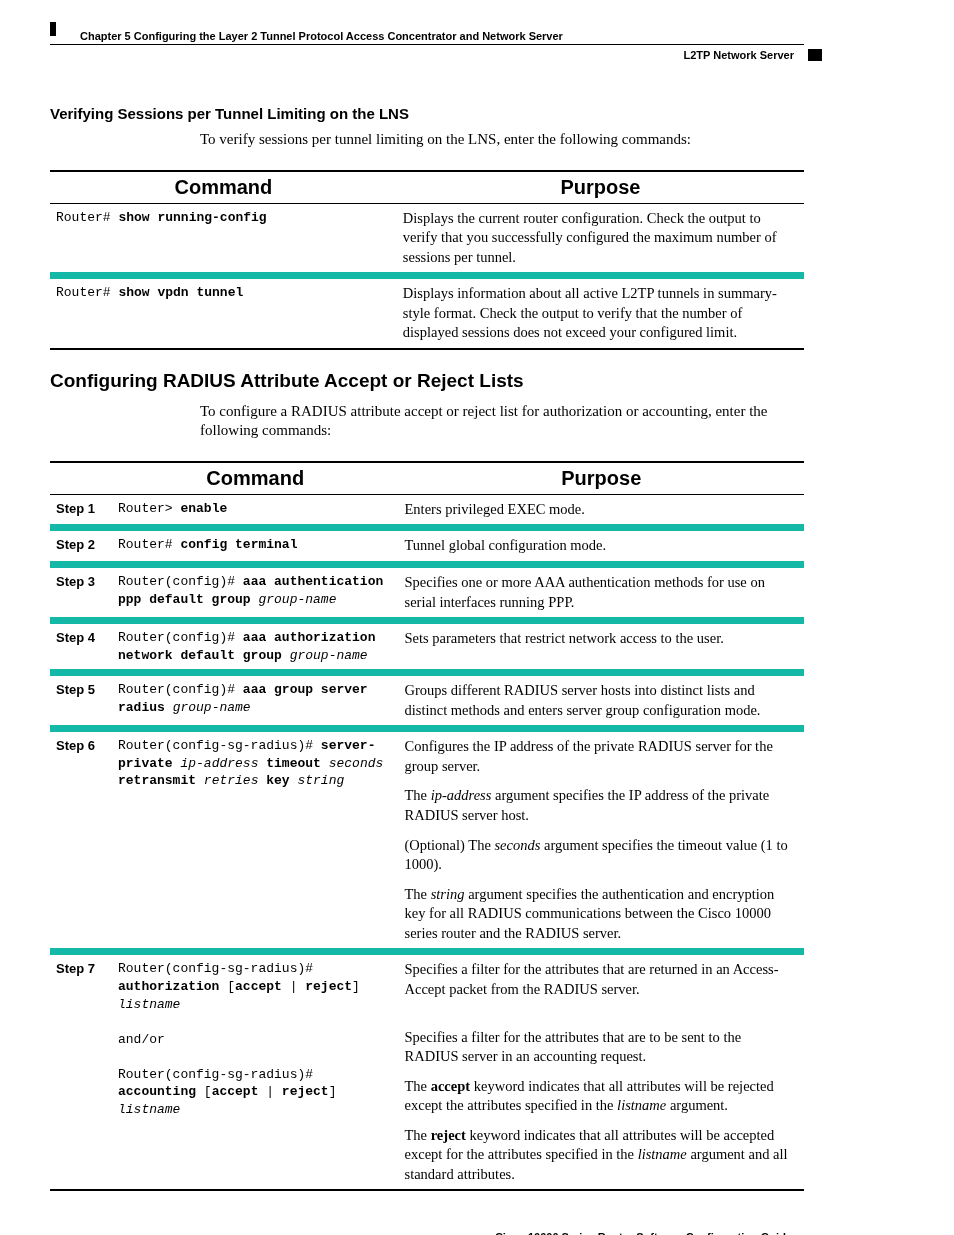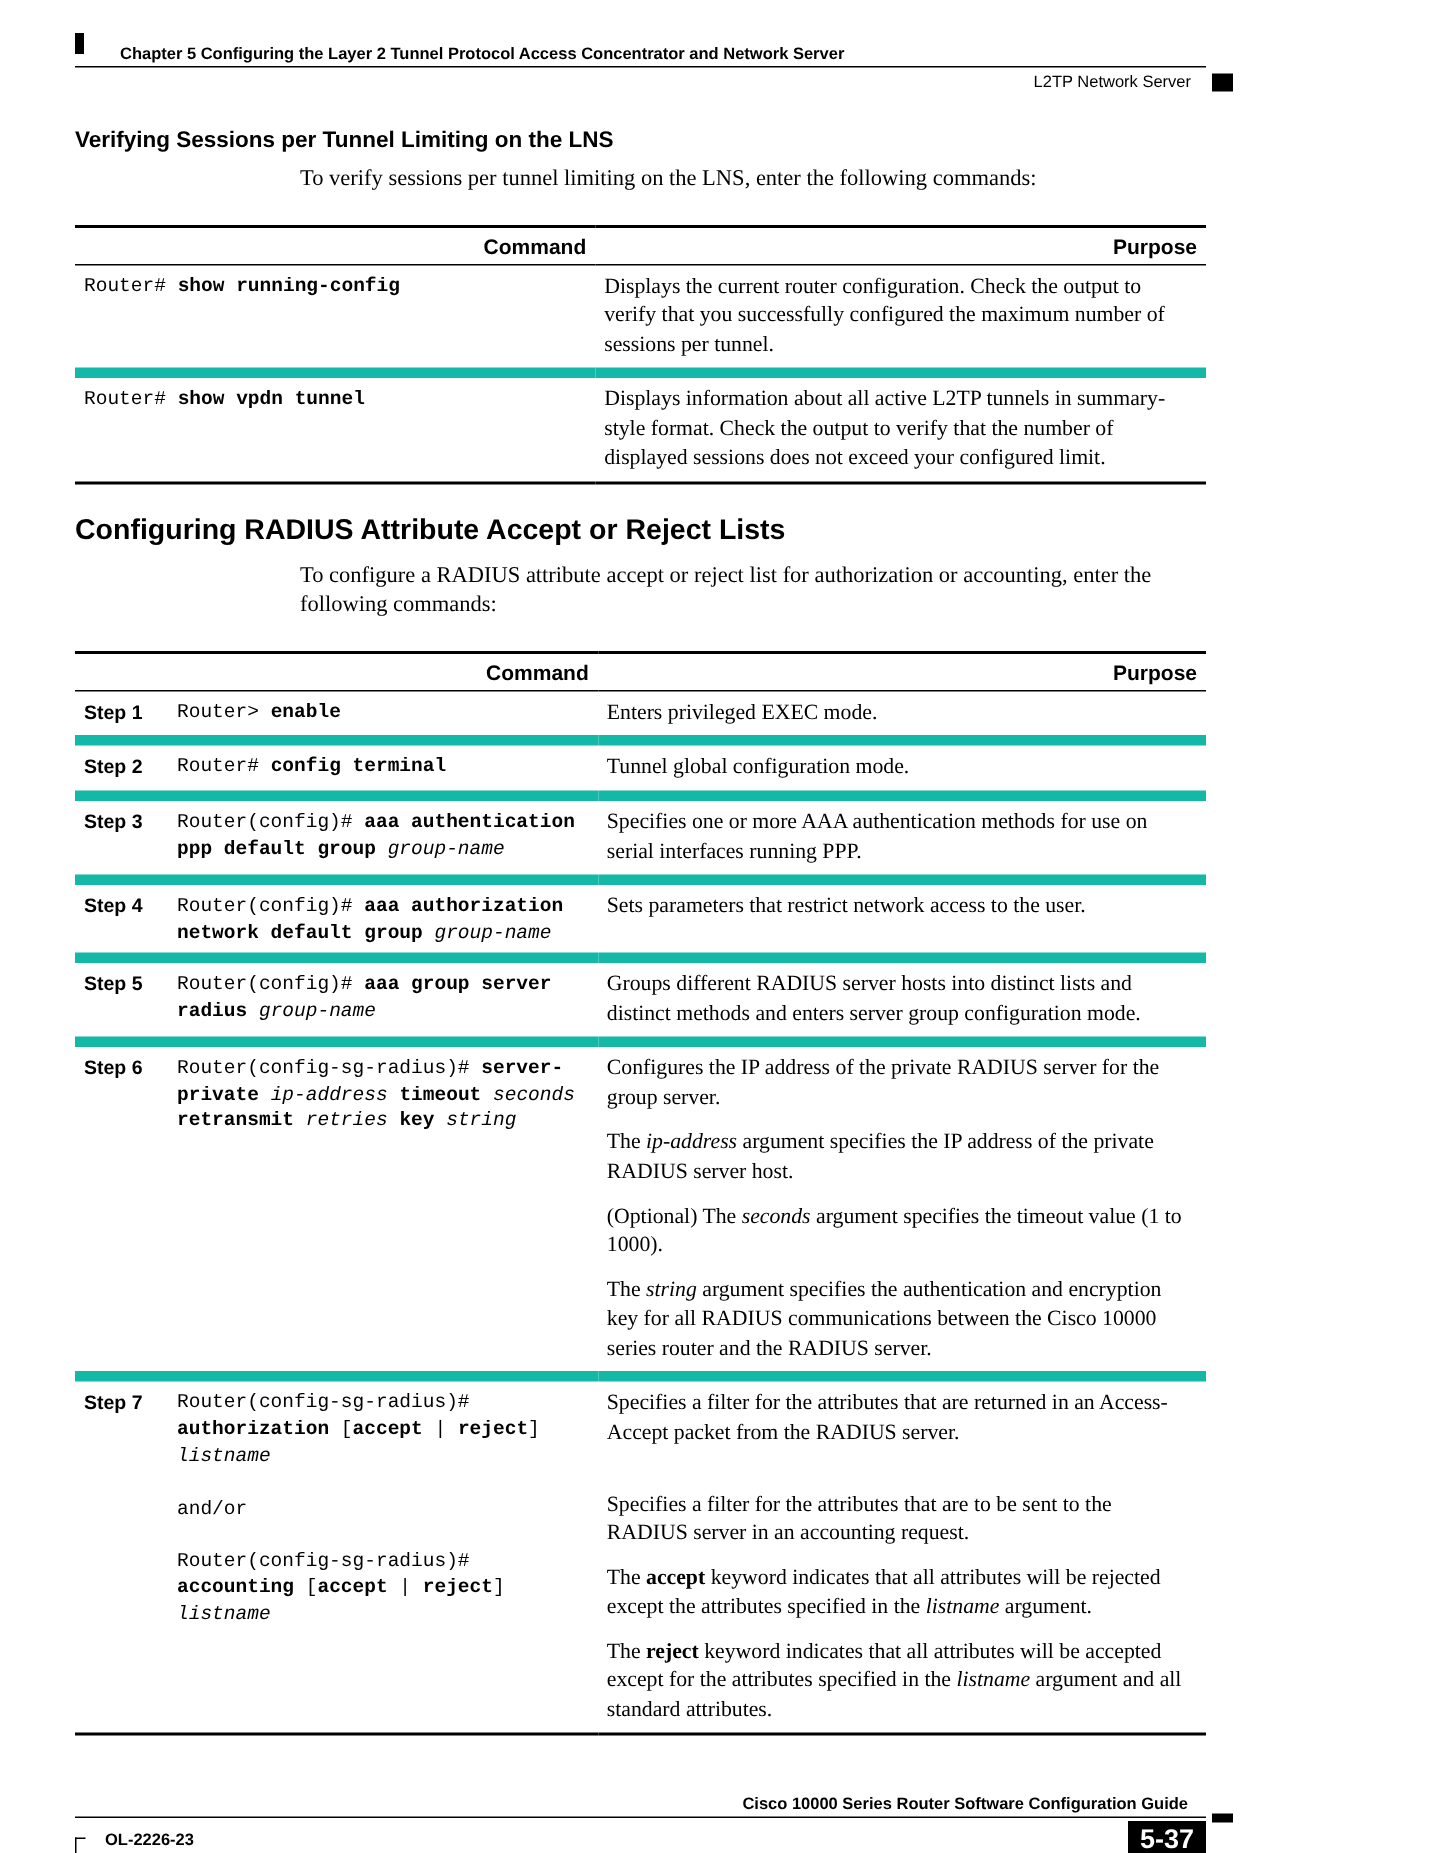--- a/index.html
+++ b/index.html
@@ -29,24 +29,24 @@
   .chapter-line {
     font-family: Arial, Helvetica, sans-serif;
     font-size: 11px;
     font-weight: bold;
     padding-left: 30px;
   }
   .sub-header {
     text-align: right;
     font-family: Arial, Helvetica, sans-serif;
     font-size: 11px;
-    font-weight: normal;
+    font-weight: bold;
     padding-right: 10px;
     position: relative;
-    margin-bottom: 24px;
+    margin-bottom: 44px;
   }
   .sub-header .right-mark {
     position: absolute;
     right: -18px;
     top: 0;
     width: 14px;
     height: 12px;
     background: #000;
   }
   h3.section {
@@ -68,25 +68,25 @@
   }
   table.cmd-table {
     border-collapse: collapse;
     width: 100%;
     margin-bottom: 20px;
     font-size: 14.5px;
   }
   table.cmd-table th {
     font-family: Arial, Helvetica, sans-serif;
     font-weight: bold;
-    text-align: right;
+    text-align: center;
     border-top: 2px solid #000;
     border-bottom: 1px solid #000;
     padding: 4px 6px;
-    font-size: 14px;
+    font-size: 20px;
   }
   table.cmd-table td {
     border-top: 1px solid #000;
     border-bottom: 7px solid #14b8a6;
     padding: 5px 6px;
     vertical-align: top;
     line-height: 1.35;
   }
   table.cmd-table tr:last-child td {
     border-bottom: 2px solid #000;

